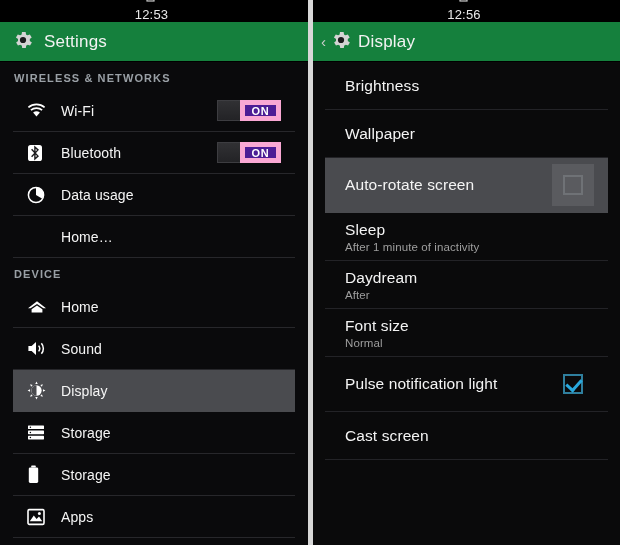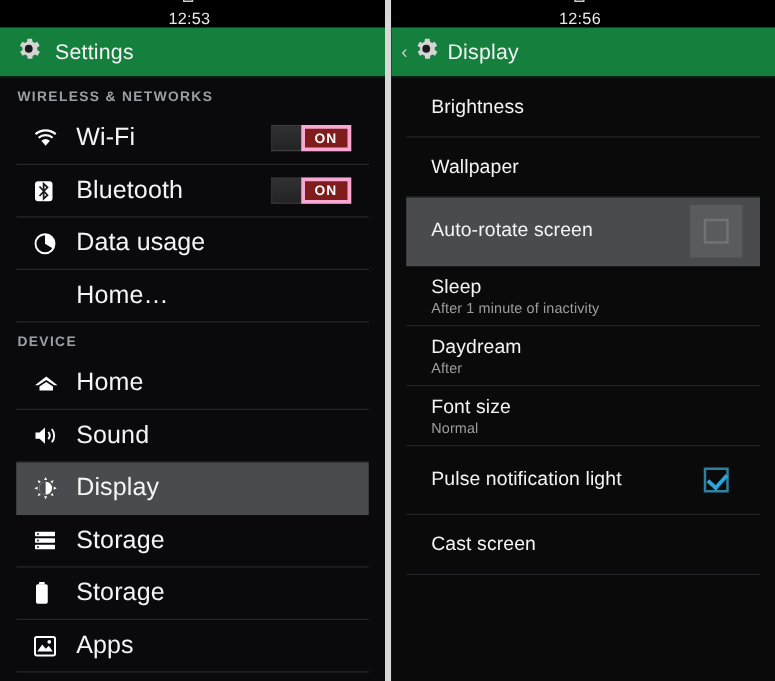--- a/index.html
+++ b/index.html
@@ -106,21 +106,21 @@
   .row .ricon {
     width: 26px;
     display: flex;
     align-items: center;
     justify-content: flex-start;
     color: #ffffff;
     flex: 0 0 26px;
   }
   .row .rlabel {
     color: #f5f5f5;
-    font-size: 20px;
+    font-size: 14px;
     letter-spacing: .1px;
     padding-left: 8px;
     flex: 1;
   }
   .row.noicon .rlabel { padding-left: 34px; }
 
   
   .switch {
     width: 64px;
     height: 21px;
@@ -129,29 +129,29 @@
     flex: 0 0 64px;
   }
   .switch .track-off {
     width: 31px;
     background: linear-gradient(#313134, #232326);
     border: 1px solid #3d3d41;
     border-right: none;
   }
   .switch .track-on {
     width: 52px;
-    background: #7f1d1d;
+    background: #4c1d95;
     color: #ffffff;
     font-size: 11px;
     font-weight: bold;
     letter-spacing: .8px;
     display: flex;
     align-items: center;
     justify-content: center;
-    border: 3px solid #f9a8d4;
+    border: 5px solid #f9a8d4;
   }
 
   
   .rrow {
     position: relative;
     display: flex;
     align-items: center;
     min-height: 48px;
     padding: 6px 14px 6px 20px;
     margin: 0 12px;

